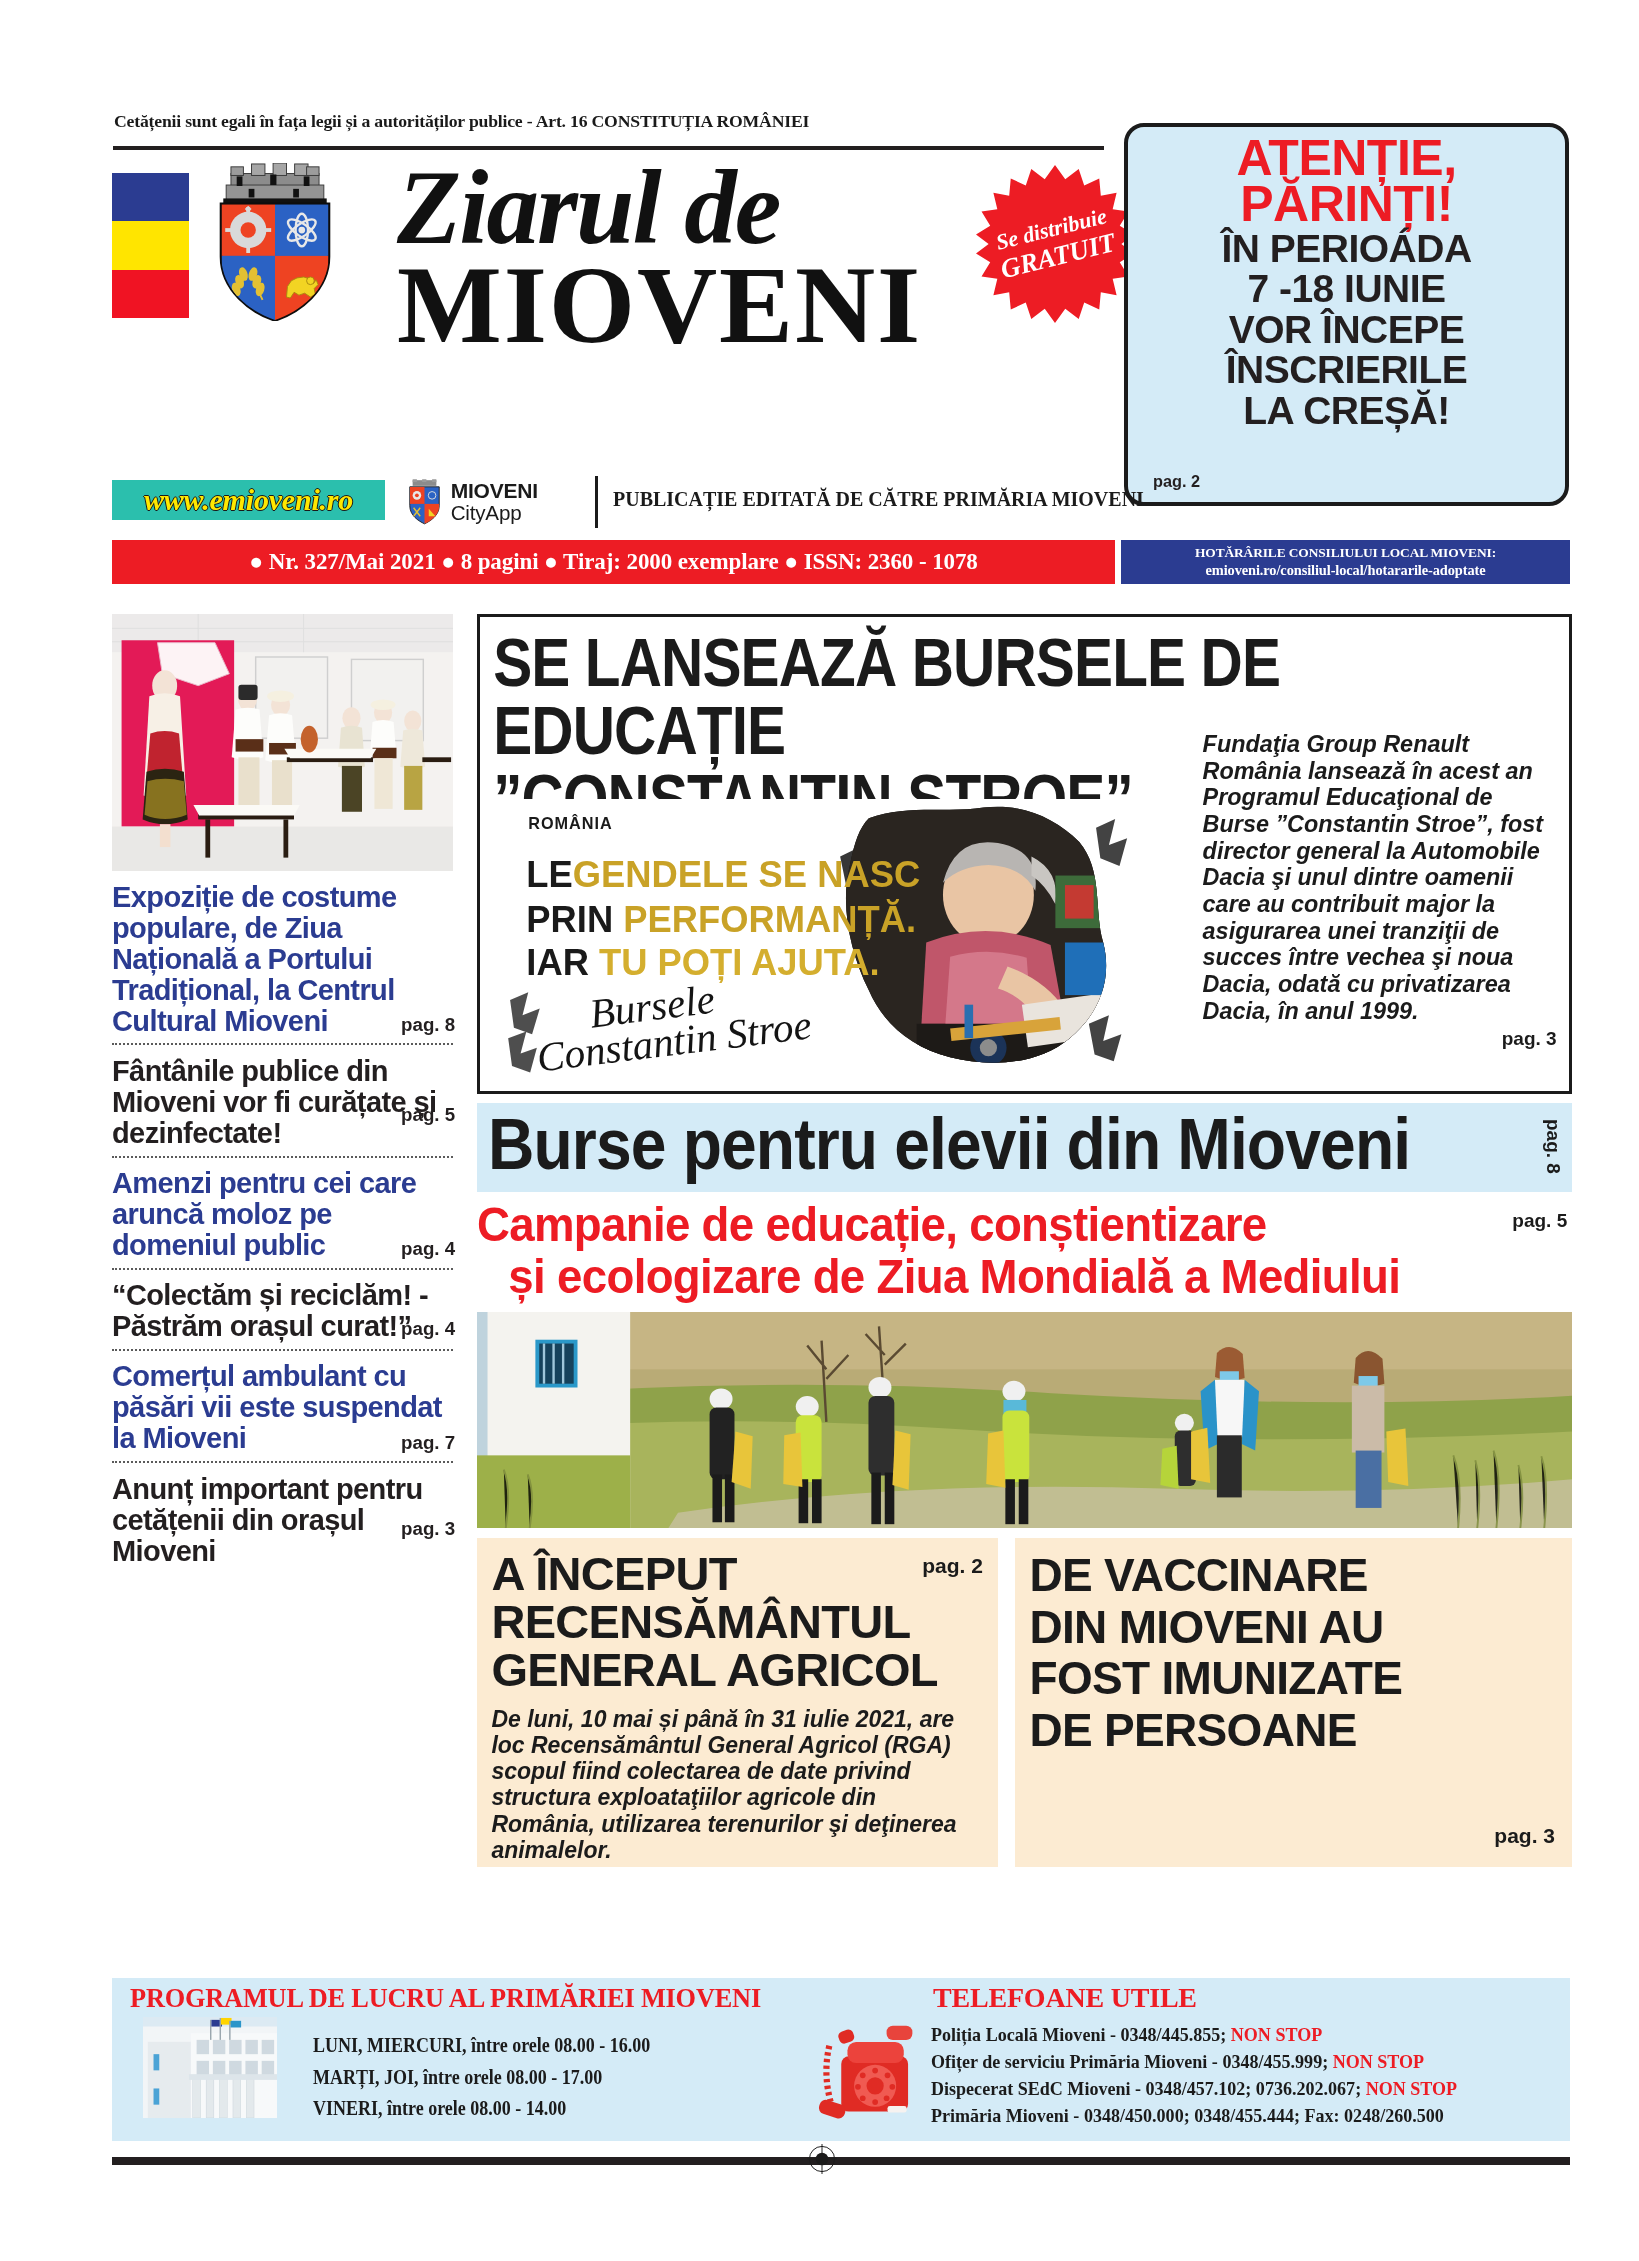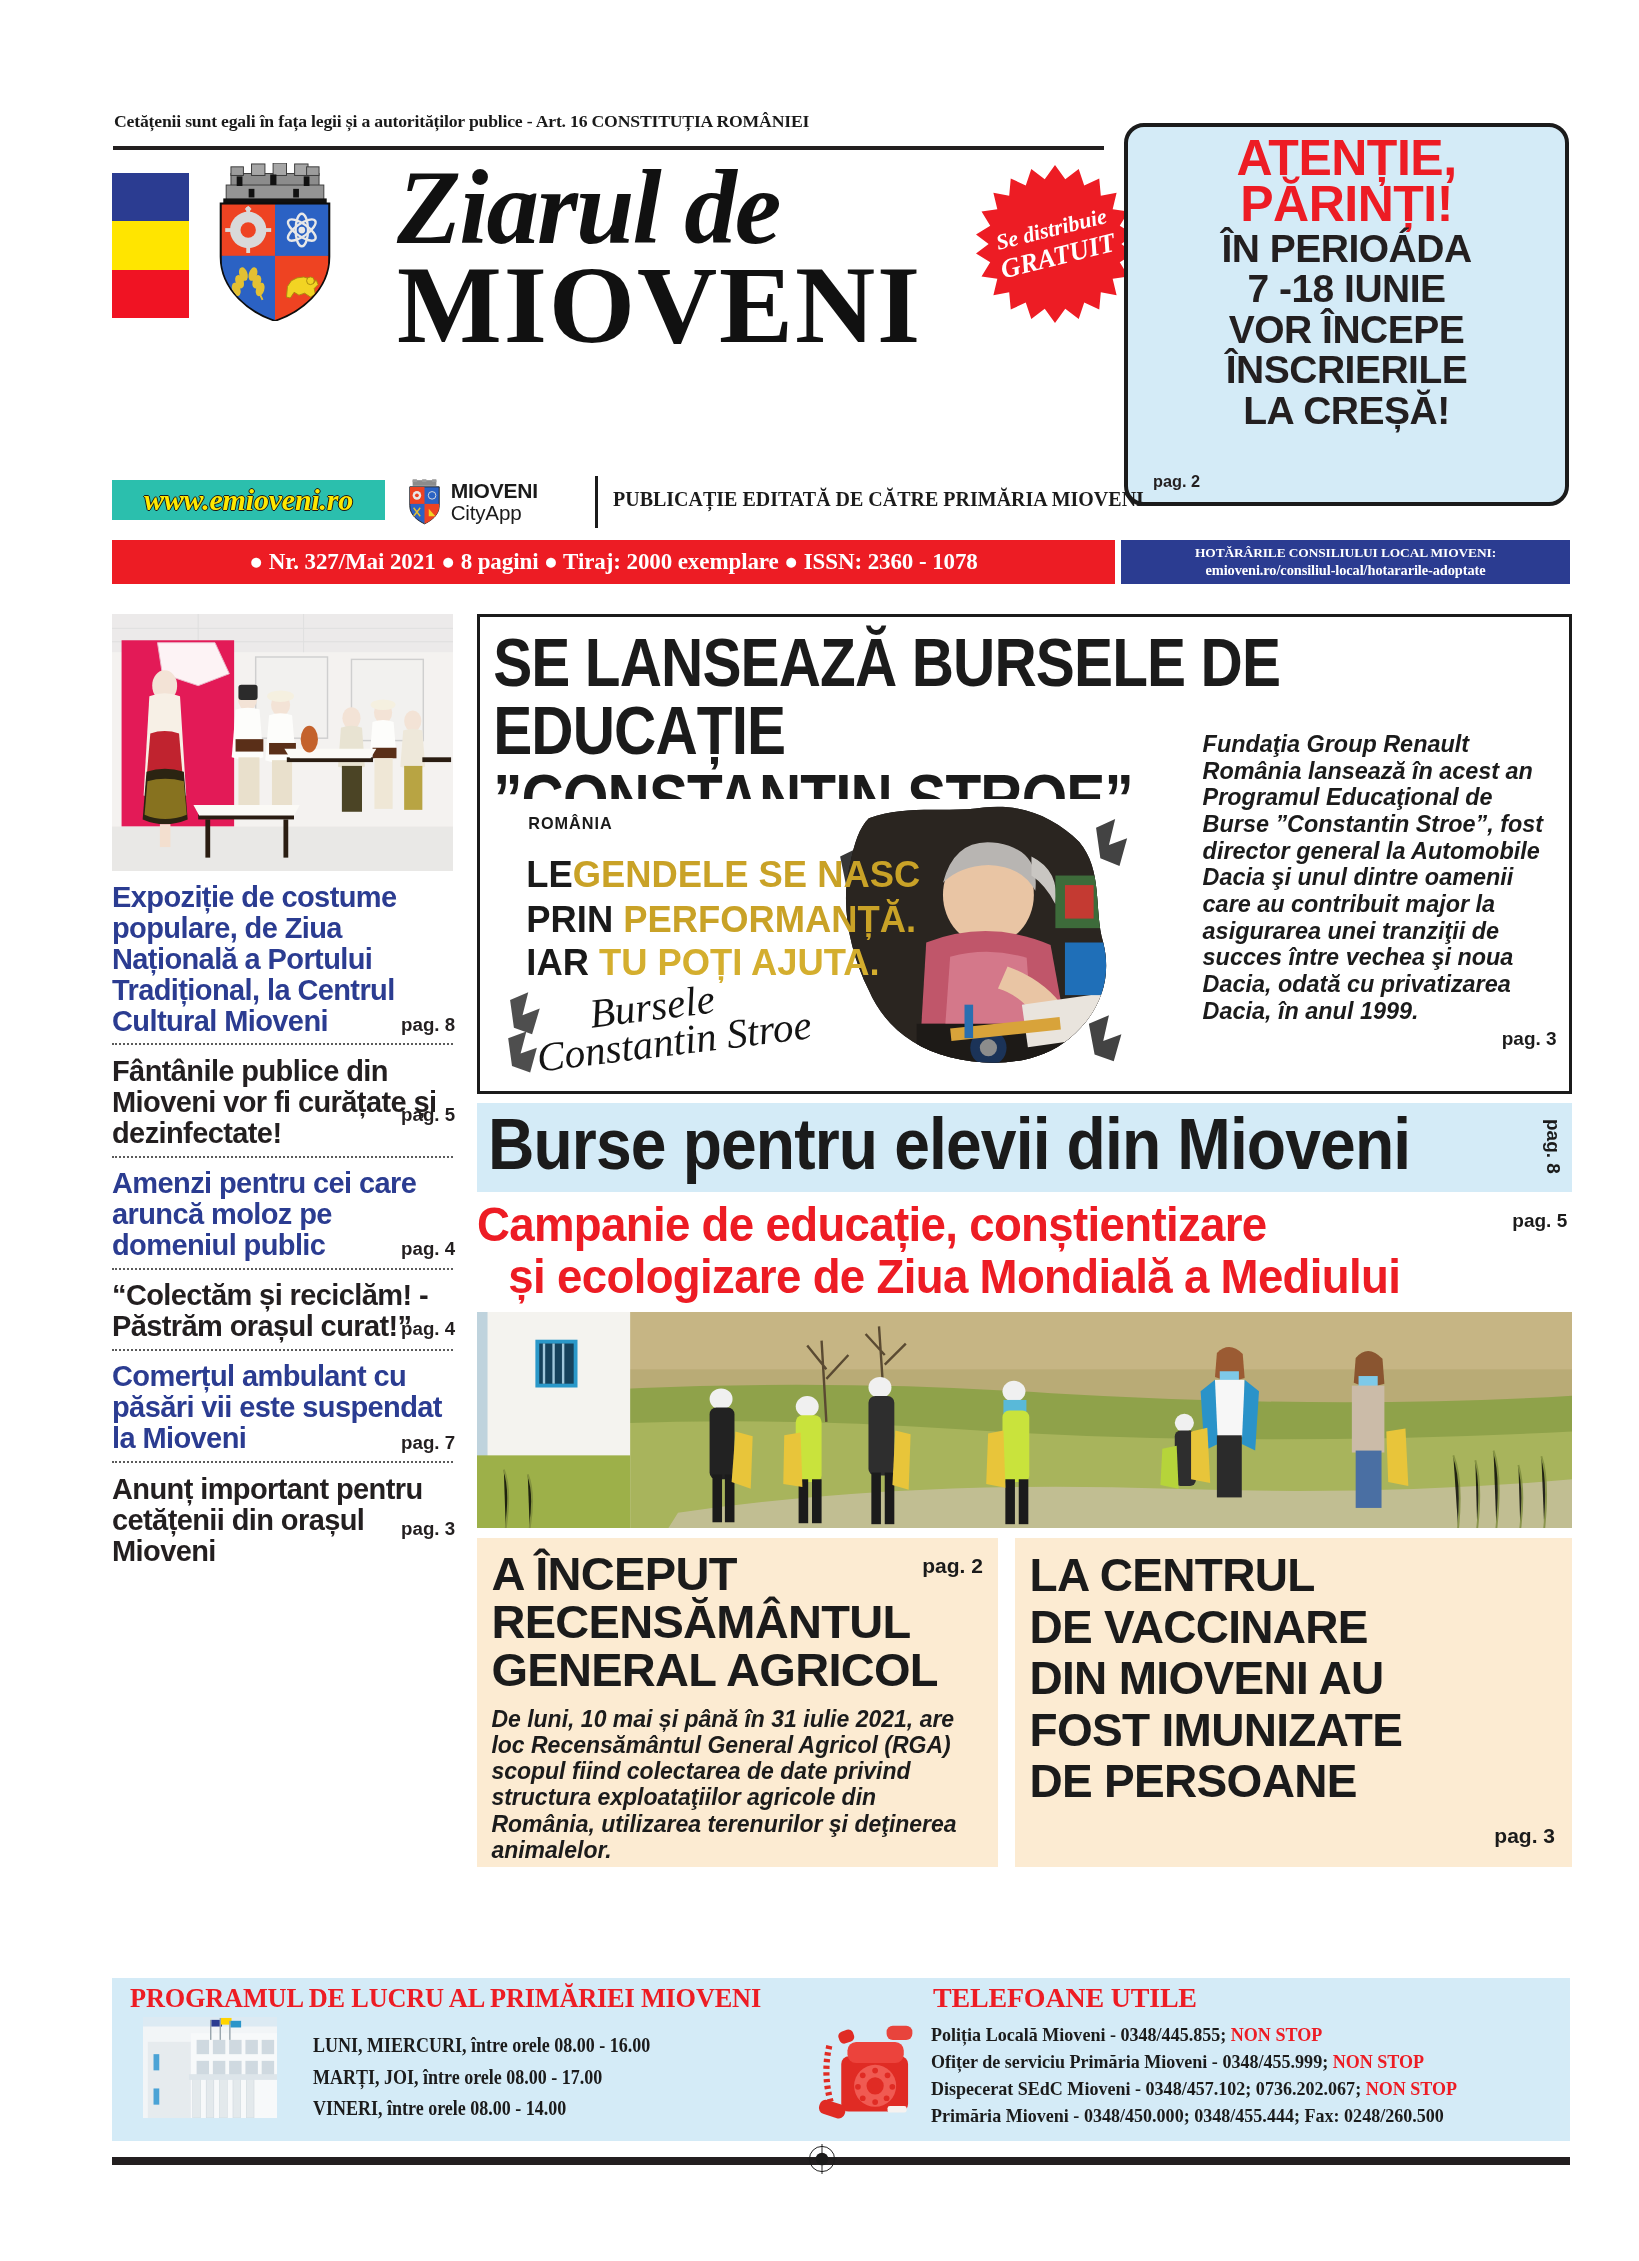--- a/index.html
+++ b/index.html
@@ -721,21 +721,20 @@
           <div>A ÎNCEPUT</div>
           <div>RECENSĂMÂNTUL</div>
           <div>GENERAL AGRICOL</div>
         </div>
         <div class="body">De luni, 10 mai și până în 31 iulie 2021, are loc Recensământul General Agricol (RGA) scopul fiind colectarea de date privind structura exploataţiilor agricole din România, utilizarea terenurilor şi deţinerea animalelor.</div>
         <div class="pg">pag. 2</div>
       </div>
 
       <div class="bbox right">
         <div class="hl">
-          <div>LA CENTRUL</div>
           <div>DE VACCINARE</div>
           <div>DIN MIOVENI AU</div>
           <div>FOST IMUNIZATE</div>
           <div>DE PERSOANE</div>
         </div>
         <div class="pg">pag. 3</div>
       </div>
     </div>
   </div>
 

